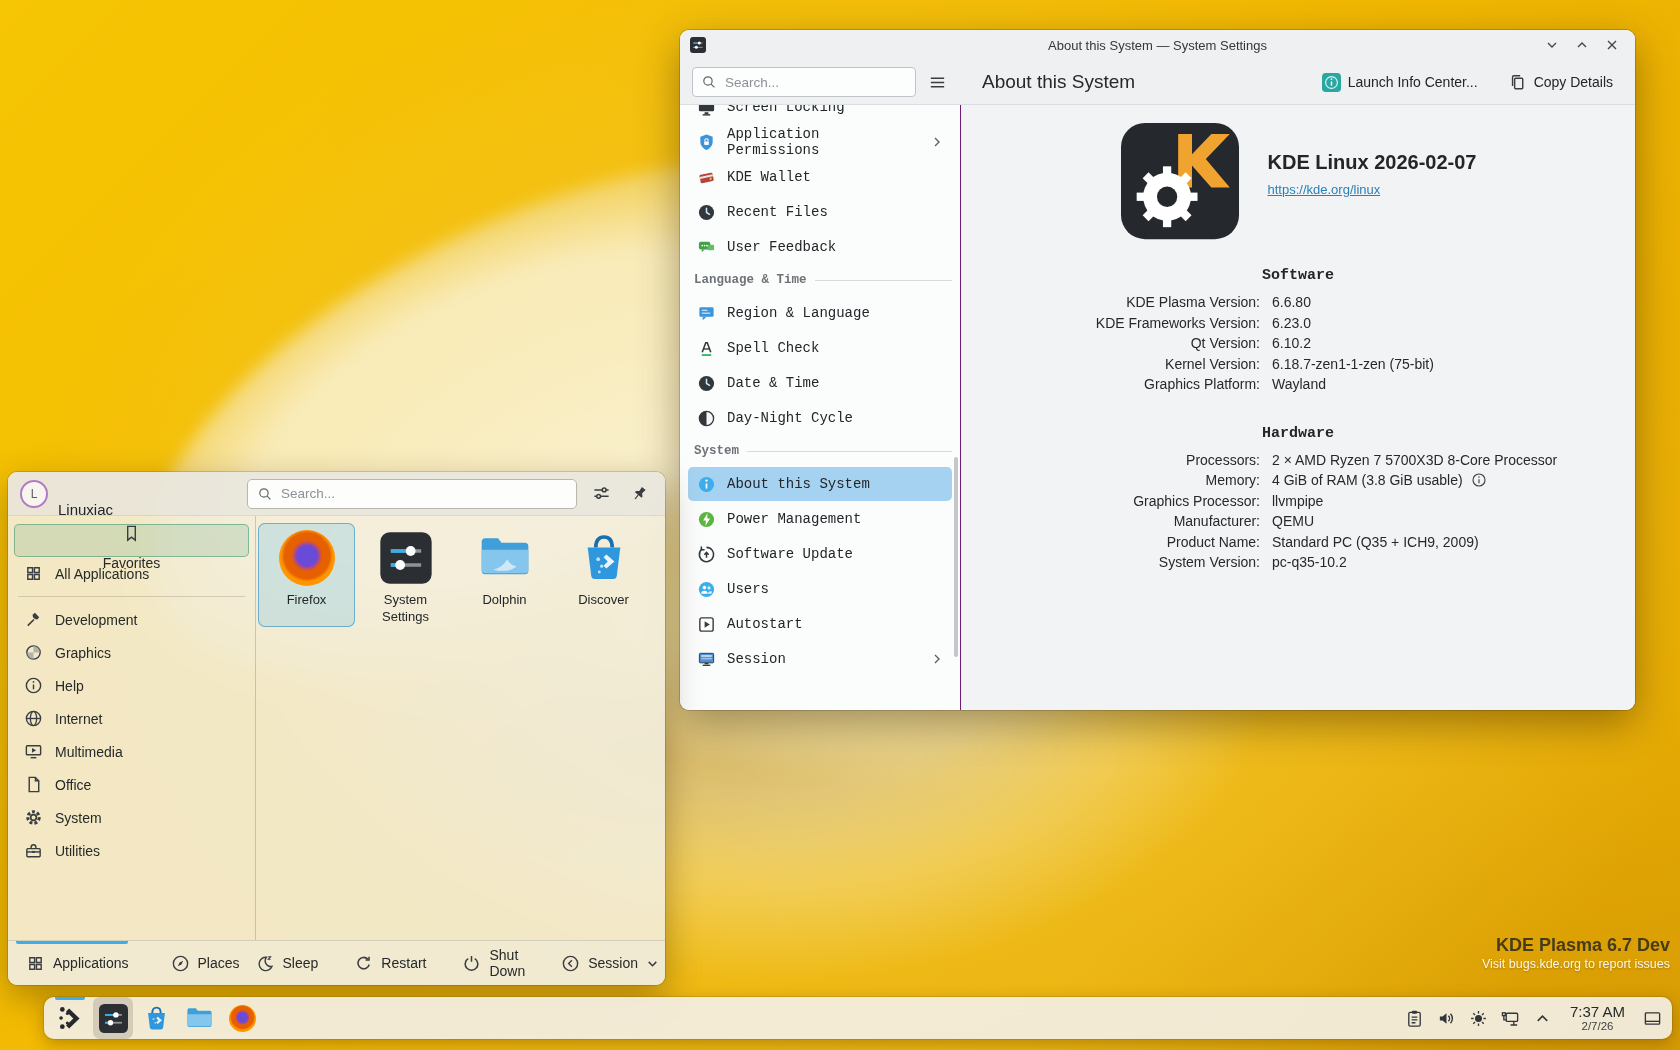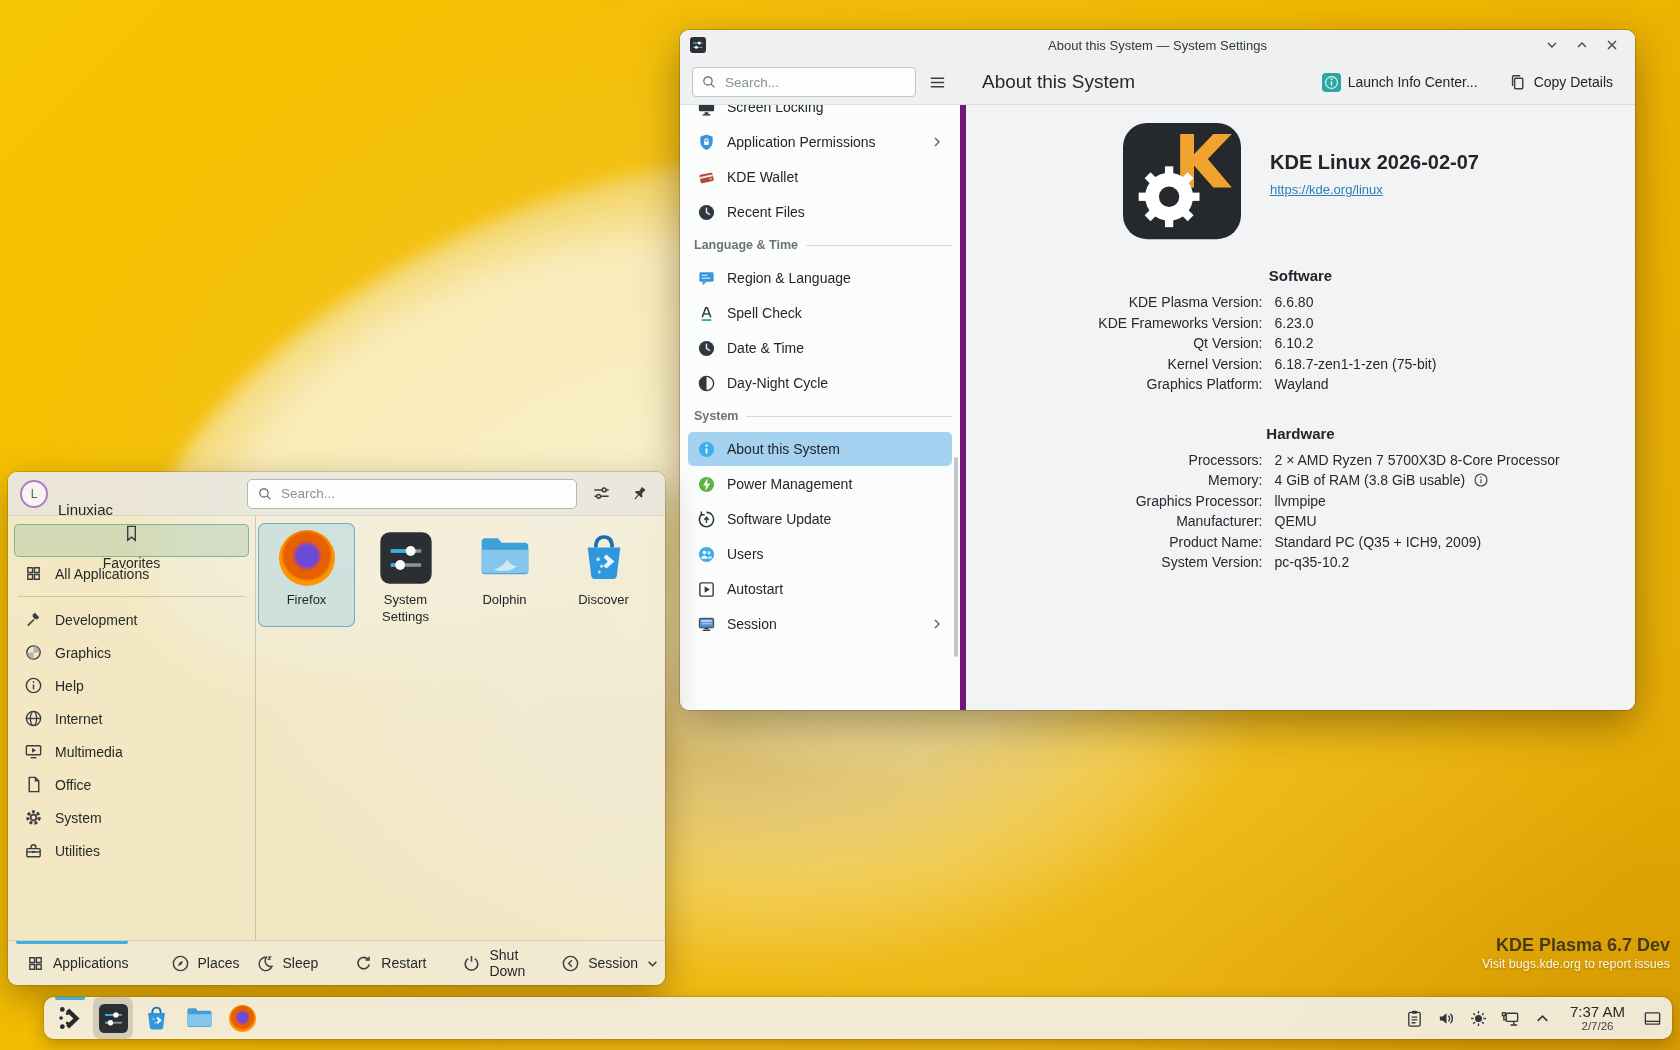--- a/index.html
+++ b/index.html
@@ -39,36 +39,36 @@
   .toolbar-left{width:280px;flex:none;display:flex;align-items:center;gap:6px;padding:0 8px 0 12px;box-sizing:border-box;}
   .searchbox{flex:1;height:30px;background:#fcfdfd;border:1px solid #bfc4c8;border-radius:4px;display:flex;align-items:center;gap:6px;padding:0 8px;box-sizing:border-box;}
   .searchbox input{border:none;outline:none;background:transparent;font-size:13.5px;color:#2c3033;width:100%;font-family:inherit;}
   .searchbox input::placeholder{color:#8b9196;}
   .hamburger{width:30px;height:30px;display:flex;align-items:center;justify-content:center;border-radius:4px;}
   .toolbar-right{flex:1;display:flex;align-items:center;padding:0 14px 0 22px;gap:14px;}
   .page-title{font-size:19px;font-weight:500;color:#26292c;}
   .tb-spacer{flex:1;}
   .flatbtn{display:flex;align-items:center;gap:7px;font-size:14px;color:#232629;padding:5px 8px;border-radius:4px;background:transparent;border:none;font-family:inherit;}
   .win-body{flex:1;display:flex;min-height:0;}
-  .sidebar{width:280px;flex:none;background:#fbfcfc;border-right:6px solid #701a75;padding-top:0;position:relative;overflow:hidden;}
+  .sidebar{width:280px;flex:none;background:#fbfcfc;border-right:1px solid #701a75;padding-top:0;position:relative;overflow:hidden;font-family:Liberation Mono, monospace;}
   .cliprow-wrap{height:19px;overflow:hidden;}
   .srow{display:flex;align-items:center;gap:11px;height:34px;margin:1px 8px;padding:0 9px;border-radius:5px;font-size:14px;color:#232629;}
   .srow .chev{margin-left:auto;}
   .srow.selected{background:#a5d2f0;}
   .ssec{display:flex;align-items:center;gap:8px;height:30px;margin:0 8px 0 14px;font-size:12.5px;font-weight:700;color:#6e7377;}
   .ssec .line{flex:1;height:1px;background:#d7dadc;}
   .sscroll{position:absolute;right:2px;top:352px;width:4px;height:200px;border-radius:2px;background:#c3c7c9;}
   .content{flex:1;background:#f2f3f5;overflow:hidden;padding-top:16px;}
   .about-hero{display:flex;align-items:flex-start;justify-content:center;gap:28px;margin-top:2px;}
   .kde-logo{width:120px;height:118px;}
   .hero-text{padding-top:28px;}
   .os-name{font-size:20px;font-weight:700;color:#232629;text-align:center;}
   .os-link{font-size:13px;color:#2980b9;text-decoration:underline;margin-top:8px;display:inline-block;cursor:pointer;}
   .about-info{width:660px;margin:0 auto;}
-  .infohead{text-align:center;font-weight:700;font-size:15px;color:#232629;margin:30px 0 8px 0;}
+  .infohead{text-align:center;font-weight:700;font-size:15px;color:#232629;margin:30px 0 8px 0;font-family:Liberation Mono, monospace;}
   .infohead.first{margin-top:26px;}
   .kv{display:grid;grid-template-columns:292px auto;column-gap:12px;line-height:20.5px;font-size:14px;}
   .kv .k{text-align:right;color:#26292c;}
   .kv .v{text-align:left;color:#26292c;display:flex;align-items:center;gap:8px;}
 
   
   .kickoff{position:absolute;left:8px;top:472px;width:657px;height:513px;border-radius:9px;overflow:hidden;
     background:rgba(243,238,222,.88);backdrop-filter:blur(14px);
     box-shadow:0 12px 34px rgba(70,45,0,.4), 0 0 0 1px rgba(0,0,0,.15);
     display:flex;flex-direction:column;}
@@ -243,20 +243,33 @@
         <span>KDE Wallet</span>
       </div>
       <div class="srow">
         <span>
             <svg class="ic" viewBox="0 0 20 20">
               <circle cx="10" cy="10" r="8" fill="#32373c"></circle>
               <path d="M10 5.5 V10 l3.2 2" stroke="#cfe8f7" stroke-width="1.6" fill="none" stroke-linecap="round"></path>
             </svg>
           </span>
         <span>Recent Files</span>
+      </div>
+      <div class="srow">
+        <span>
+            <svg class="ic" viewBox="0 0 20 20">
+              <rect x="2" y="4" width="12" height="8" rx="2" fill="#43a047"></rect>
+              <path d="M5 12 v3 l3-3 z" fill="#43a047"></path>
+              <rect x="11" y="7" width="7" height="6" rx="1.5" fill="#66bb6a"></rect>
+              <circle cx="5.5" cy="8" r="0.9" fill="#fff"></circle>
+              <circle cx="8" cy="8" r="0.9" fill="#fff"></circle>
+              <circle cx="10.5" cy="8" r="0.9" fill="#fff"></circle>
+            </svg>
+          </span>
+        <span>User Feedback</span>
       </div>
 
       <div class="ssec">
         <span>Language &amp; Time</span>
           <span class="line"></span>
       </div>
 
       <div class="srow">
         <span>
             <svg class="ic" viewBox="0 0 20 20">

